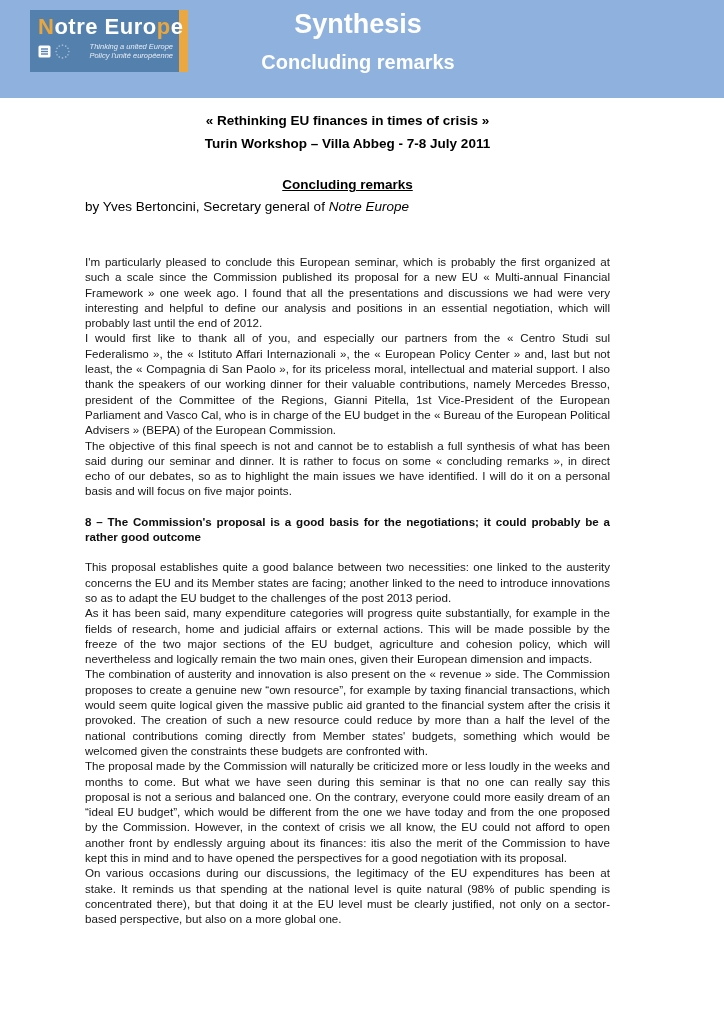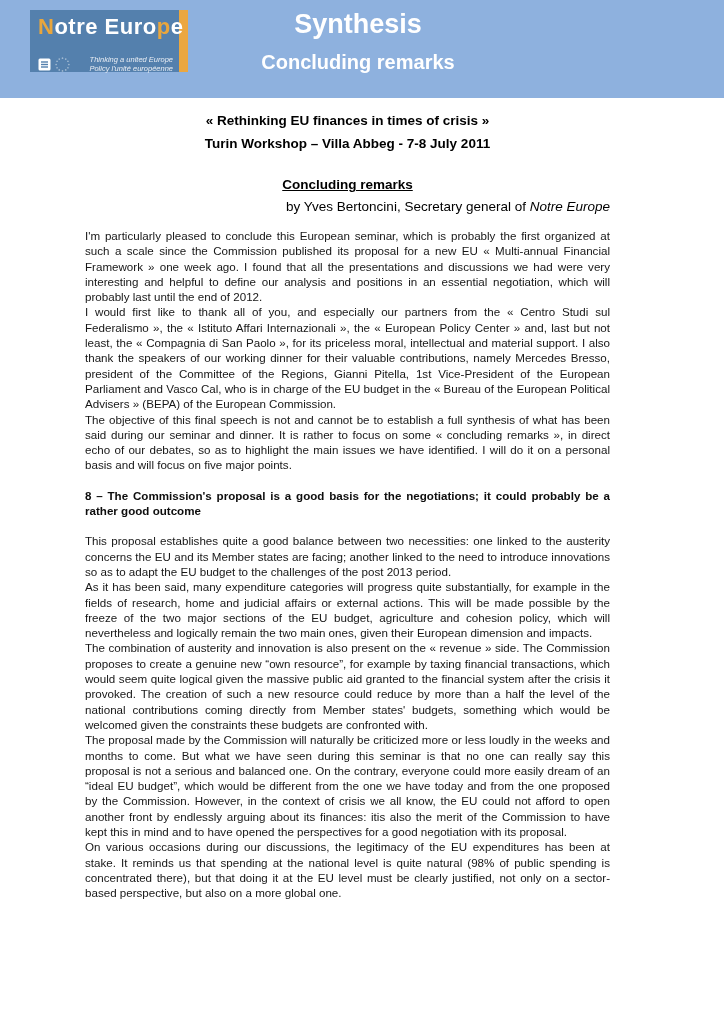--- a/index.html
+++ b/index.html
@@ -24,21 +24,21 @@
     border-right: 9px solid #eba740;
     padding: 5px 6px 4px 8px;
   }
   .brand-line {
     font-size: 22px; font-weight: bold; letter-spacing: 0.5px;
     line-height: 24px; white-space: nowrap;
   }
   .brand-white { color: #ffffff; }
   .brand-orange { color: #e9a63d; }
   .logo-bottom {
-    display: flex; align-items: center; margin-top: 16px;
+    display: flex; align-items: center; margin-top: 3px;
   }
   .logo-icons { display: flex; align-items: center; gap: 3px; flex: 0 0 auto; }
   .tagline {
     flex: 1; text-align: right;
     font-style: italic; color: #e9edf4;
     font-size: 7.5px; line-height: 9px;
     white-space: nowrap;
   }
   .banner-titles {
     position: absolute; top: 0; left: 0; width: 716px;
@@ -61,25 +61,25 @@
     text-align: center; color: #000000;
     font-size: 13.5px; font-weight: bold; line-height: 23px;
   }
   .doc-section-title {
     margin-top: 19px;
     text-align: center; color: #000000;
     font-size: 13.5px; font-weight: bold; line-height: 22px;
     text-decoration: underline;
   }
   .doc-byline {
-    text-align: right; color: #000000;
+    text-align: left; color: #000000;
     font-size: 13.5px; font-weight: normal; line-height: 22px;
   }
   .doc-byline .org { font-style: italic; }
-  .body-text { margin-top: 10px; }
+  .body-text { margin-top: 36px; }
   .p {
     font-size: 11.6px; line-height: 15.3px;
     text-align: justify; color: #161616;
   }
   .h {
     font-size: 11.6px; line-height: 15.3px;
     font-weight: bold; text-align: justify; color: #0d0d0d;
     margin: 15px 0 15px 0;
   }
 </style>

